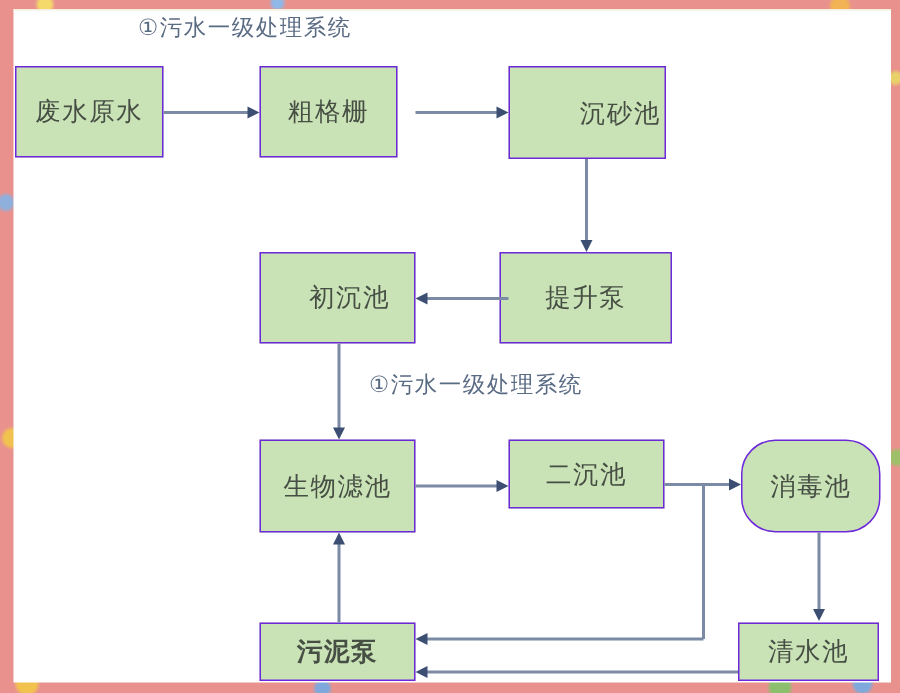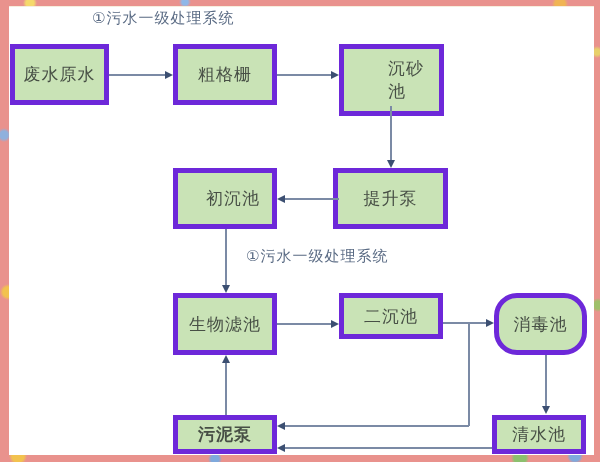--- a/index.html
+++ b/index.html
@@ -29,27 +29,27 @@
     background:#ffffff;border-top:1px solid #f6eedd;
   }
   .title{
     position:absolute;font-size:15px;letter-spacing:1px;
     color:#5a6b84;white-space:nowrap;
     font-family:"Liberation Sans","DejaVu Sans",sans-serif;
   }
   #title1{left:92px;top:9px;}
   #title2{left:246px;top:247px;}
   .node{
-    position:absolute;background:#c9e3b6;border:5px solid #6d28d9;
+    position:absolute;background:#c9e3b6;border:1px solid #6d28d9;
     box-sizing:border-box;display:flex;align-items:center;justify-content:center;
     font-size:17px;letter-spacing:1px;color:#474f45;
   }
   #n-raw      {left:10px; top:44px; width:99px; height:61px;}
-  #n-coarse   {left:173px;top:44px; width:104px;height:61px;}
-  #n-grit     {left:339px;top:44px; width:105px;height:72px;padding-left:44px;}
+  #n-coarse   {left:173px;top:44px; width:92px;height:61px;}
+  #n-grit     {left:339px;top:44px; width:105px;height:62px;padding-left:44px;}
   #n-primary  {left:173px;top:168px;width:104px;height:61px;padding-left:16px;}
   #n-lift     {left:333px;top:168px;width:115px;height:61px;}
   #n-bio      {left:173px;top:293px;width:104px;height:62px;}
   #n-secondary{left:339px;top:293px;width:104px;height:46px;}
   #n-disinfect{left:494px;top:293px;width:93px; height:62px;border-radius:23px;}
   #n-sludge   {left:173px;top:415px;width:104px;height:39px;font-weight:bold;}
   #n-clear    {left:492px;top:415px;width:94px; height:39px;text-align:center;}
   .hline{position:absolute;height:1.5px;background:#7b8aa5;}
   .vline{position:absolute;width:1.5px;background:#7b8aa5;}
   .arr{position:absolute;width:0;height:0;}

